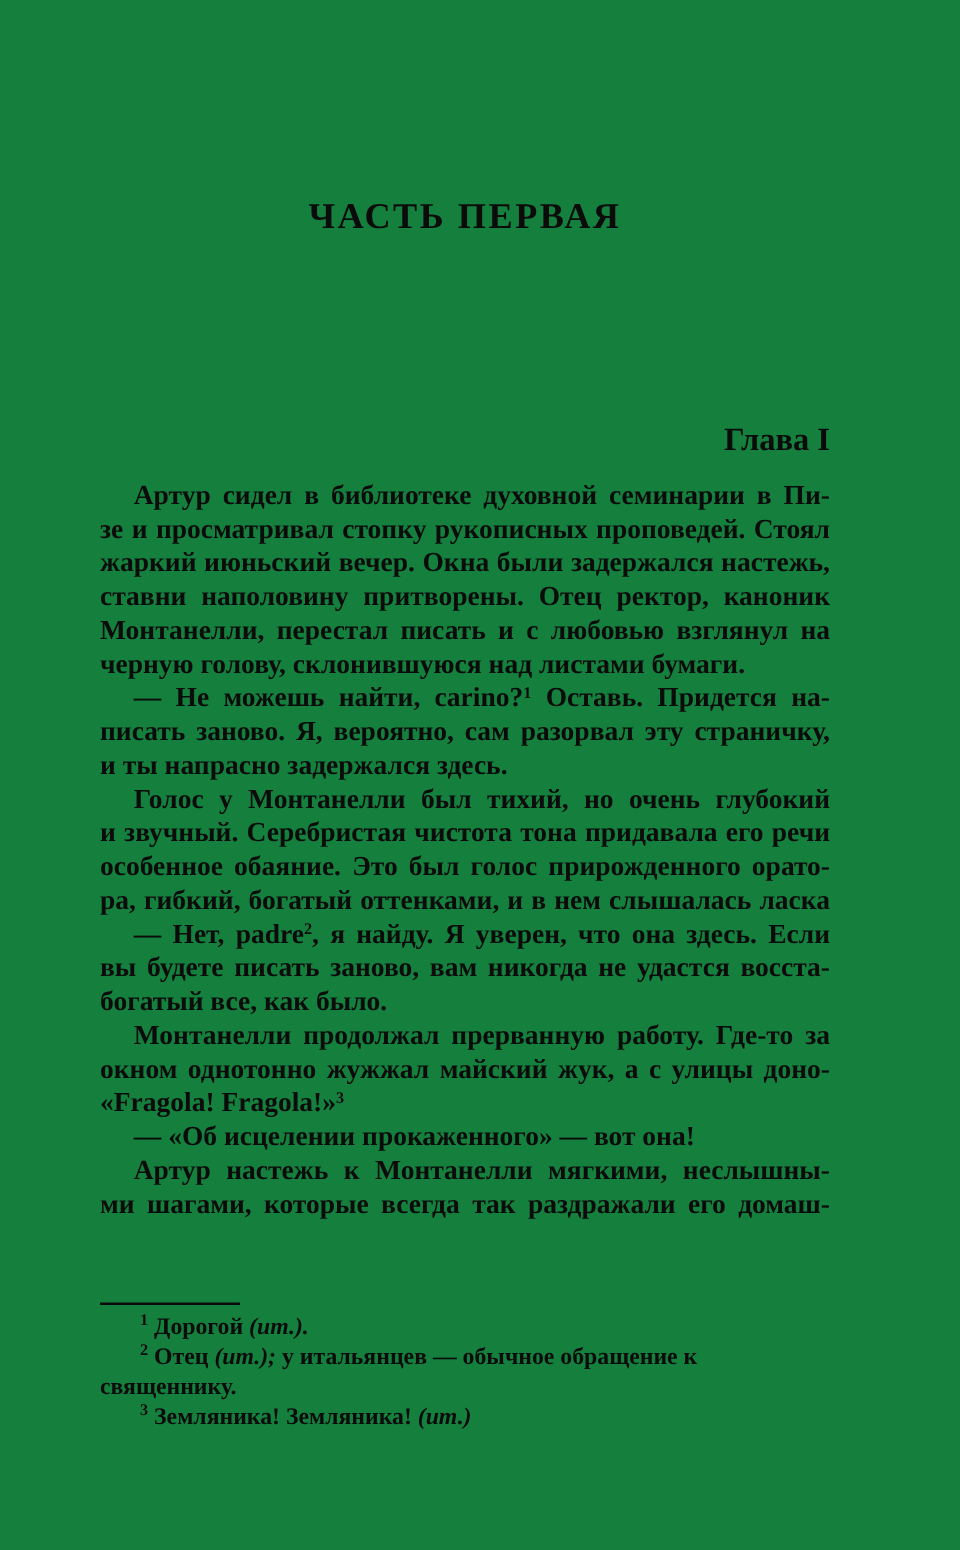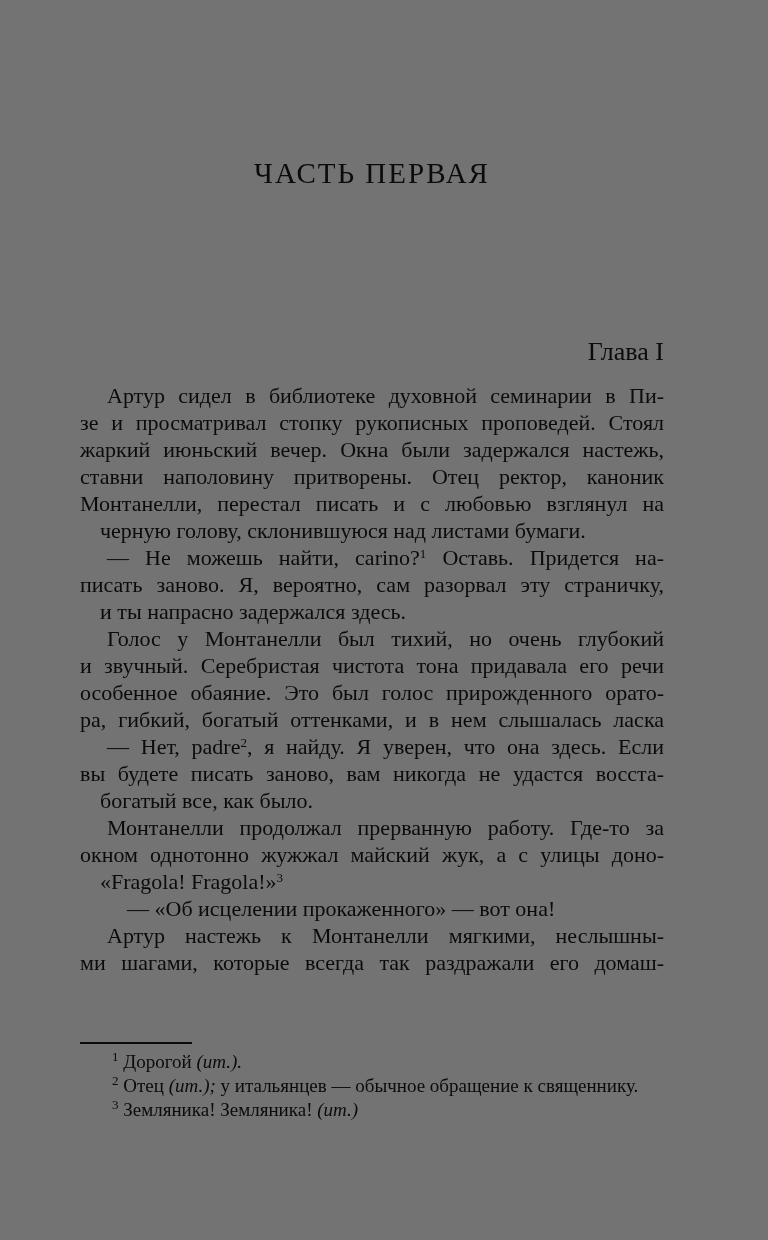--- a/index.html
+++ b/index.html
@@ -46,21 +46,20 @@
   }
   .para { margin: 0; padding: 0; }
   .line {
     text-align: justify;
     text-align-last: justify;
     white-space: normal;
   }
   .line.last {
     text-align: right;
     text-align-last: left;
-    margin-left: 20px;
   }
   .line.ind { text-indent: 27px; }
   .body-text sup, .footnotes sup {
     font-size: 13px;
     line-height: 0;
     position: relative;
     top: -7px;
     vertical-align: baseline;
   }
   .footnote-rule {
@@ -78,21 +77,21 @@
     width: 584px;
     font-size: 19px;
     line-height: 24px;
   }
   .footnote { text-indent: 32px; }
   .it { font-style: italic; margin-top: 32px; }
 </style>
 </head>
 <body>
 
-<div class="page" style="background: #737373; color: rgb(11, 11, 11);">
+<div class="page" style="background: #15803d; color: rgb(11, 11, 11); font-weight: bold;">
   <div class="part-title">ЧАСТЬ ПЕРВАЯ</div>
 
   <div class="chapter-title">Глава I</div>
 
   <div class="body-text" id="body-text">
       <div class="para">
         <div class="line ind"><span>Артур сидел в библиотеке духовной семинарии в Пи-</span></div>
         <div class="line"><span>зе и просматривал стопку рукописных проповедей. Стоял</span></div>
         <div class="line"><span>жаркий июньский вечер. Окна были задержался настежь,</span></div>
         <div class="line"><span>ставни наполовину притворены. Отец ректор, каноник</span></div>

